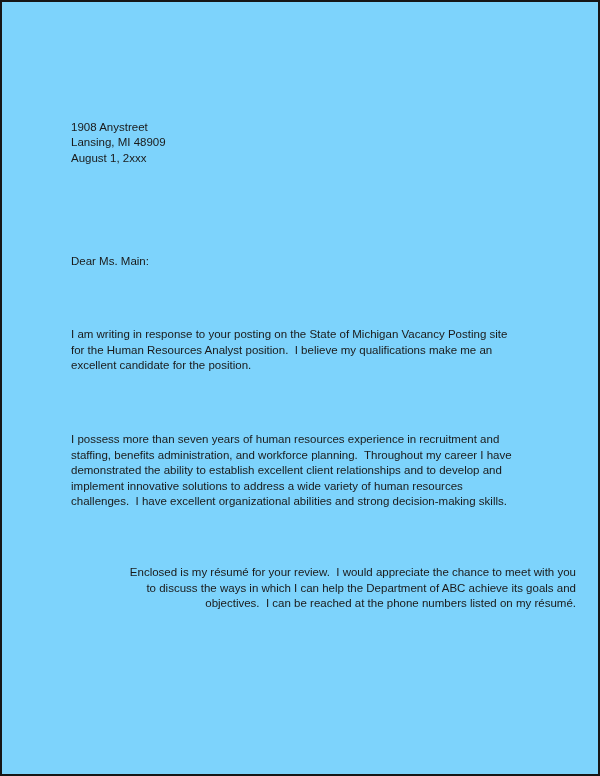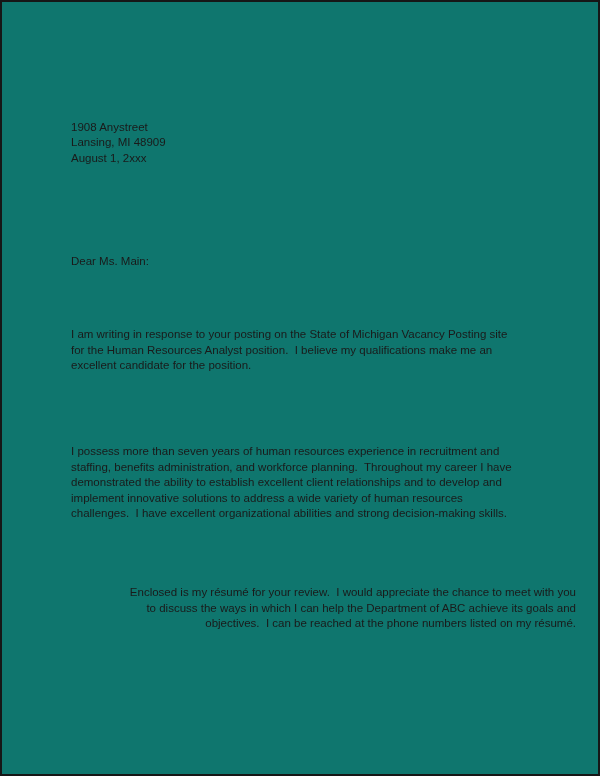--- a/index.html
+++ b/index.html
@@ -6,41 +6,41 @@
     margin: 0;
     padding: 0;
     background: #ffffff;
   }
   .page {
     position: relative;
     width: 600px;
     height: 776px;
     box-sizing: border-box;
     border: 2px solid #161616;
-    background: #0f766e;
+    background: #7dd3fc;
     font-family: "Liberation Sans", sans-serif;
     color: #1a1a1a;
     overflow: hidden;
   }
   .content {
     position: absolute;
     left: 69px;
     top: 71px;
     width: 505px;
     font-size: 11.5px;
     line-height: 15.5px;
     white-space: pre-wrap;
   }
   .block { margin: 0; }
   .sender-block    { margin-bottom: 26px; }
   .recipient-block { margin-bottom: 12px; }
   .salutation      { margin-bottom: 11px; }
   .para            { margin: 0; }
-  .para-1          { margin-bottom: 24px; }
-  .para-2          { margin-bottom: 17px; }
+  .para-1          { margin-bottom: 12px; }
+  .para-2          { margin-bottom: 9px; }
   .para-3          { margin-bottom: 9px; text-align: right; }
 </style>
 </head>
 <body>
 
 <div class="page">
   <div class="content">
 
     <div class="block sender-block">1908 Anystreet
 Lansing, MI 48909

